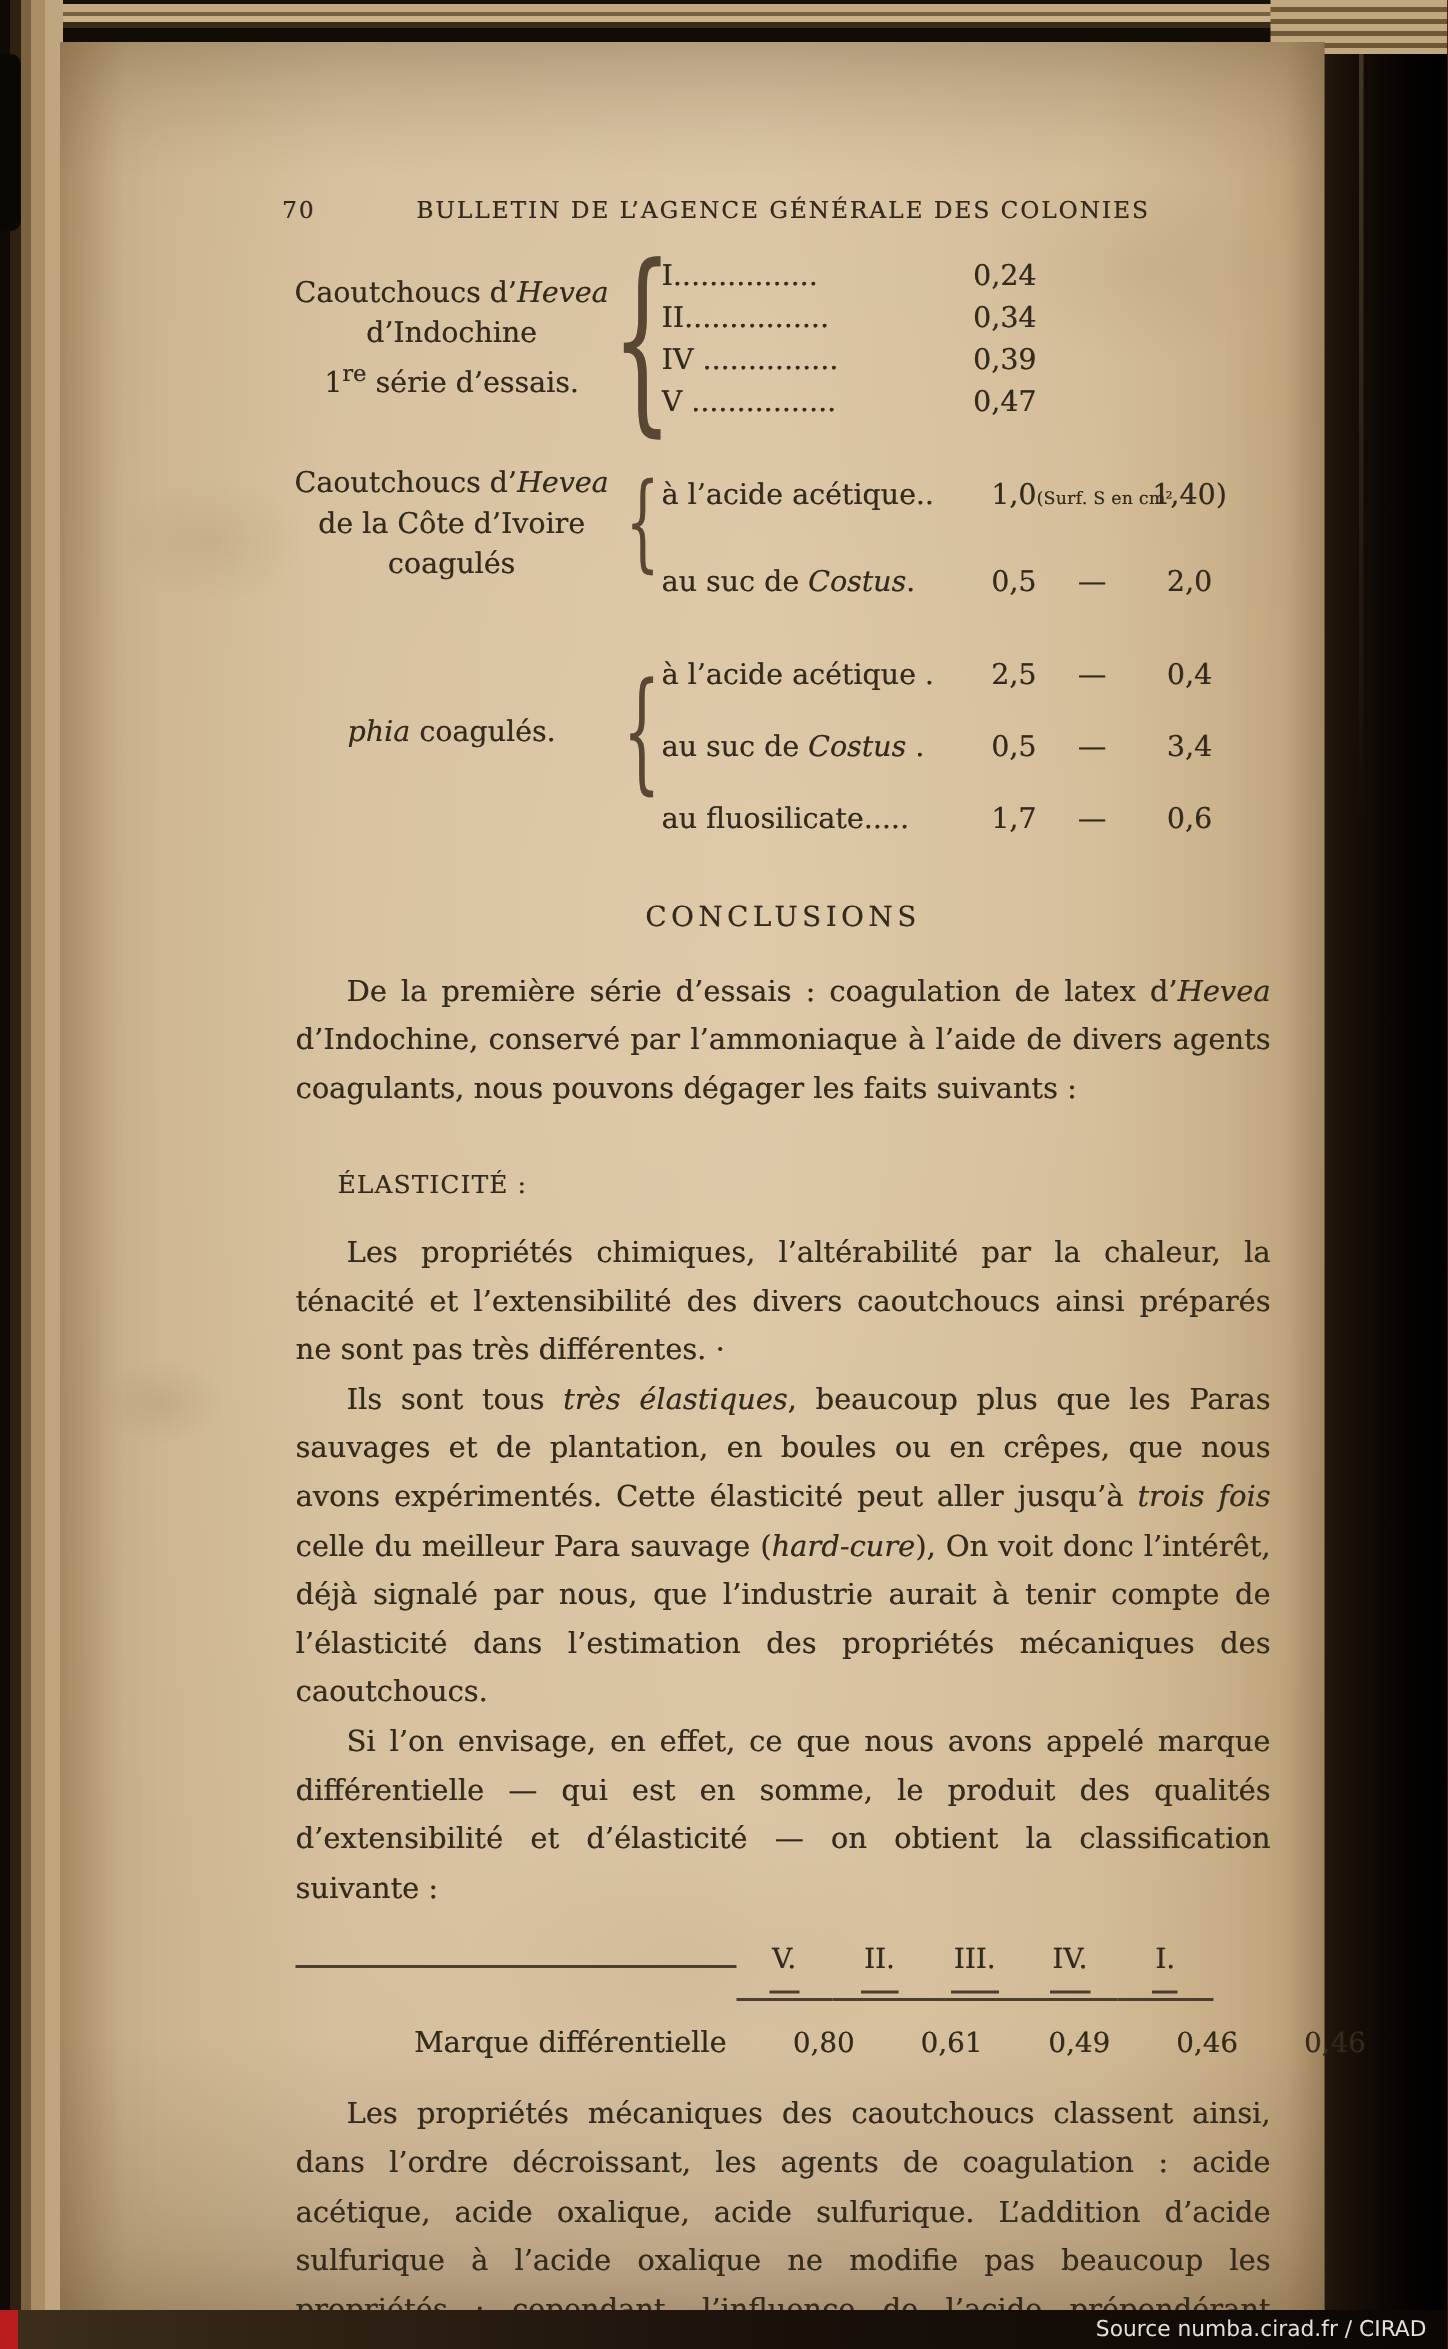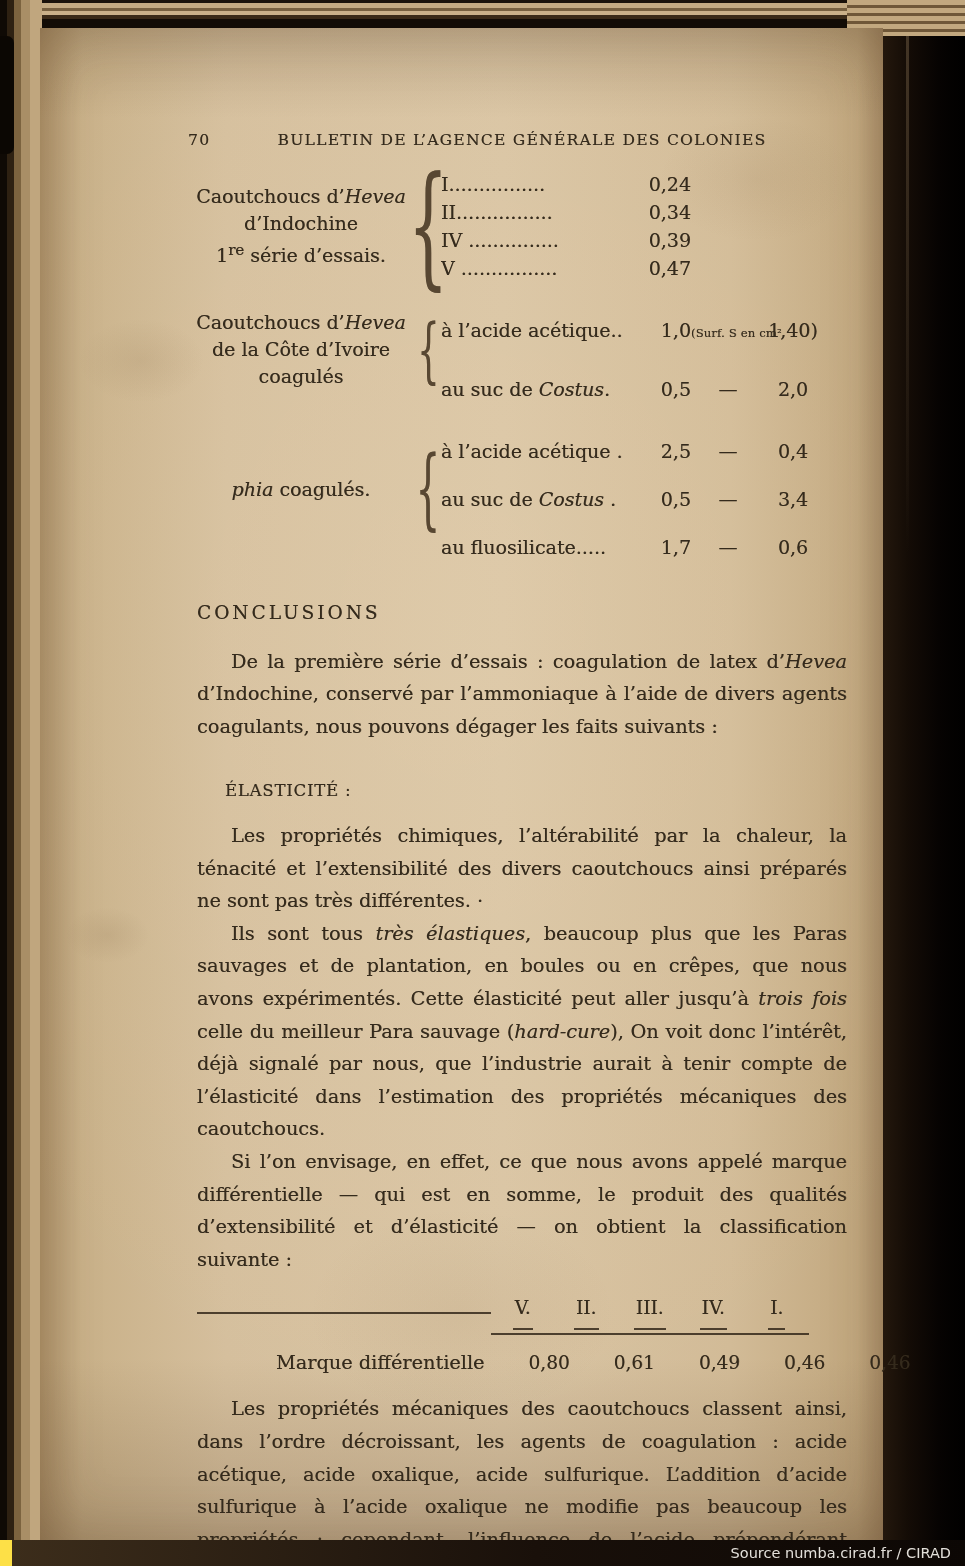--- a/index.html
+++ b/index.html
@@ -1,16 +1,16 @@
 <!DOCTYPE html>
 <html><head>
 <meta charset="utf-8">
 <style>
   html,body{margin:0;padding:0;background:#070503;}
-  .scene{position:relative;width:965px;height:1566px;overflow:hidden;background:#fde047;
+  .scene{position:relative;width:965px;height:1566px;overflow:hidden;background:#b91c1c;
          font-family:"DejaVu Serif","Liberation Serif",serif;}
 
   
   .book-top{position:absolute;left:30px;right:70px;top:0;height:28px;
     background:linear-gradient(180deg,#1a120a 0 3px,#c3aa82 3px 8px,#77603f 8px 11px,
                #c9b089 11px 15px,#3a2a18 15px 19px,#120c06 19px 100%);}
   .corner-pages{position:absolute;right:0;top:0;width:118px;height:36px;
     background:repeating-linear-gradient(180deg,#c2a87f 0 5px,#7a6140 5px 8px,#b79d75 8px 12px,#4a3username 0);
     background:repeating-linear-gradient(180deg,#c2a87f 0 5px,#6f5738 5px 8px);}
   .book-right{position:absolute;right:0;top:0;bottom:0;width:88px;
@@ -62,21 +62,21 @@
   .rv1{width:48px;text-align:right;}
   .sep{width:74px;text-align:center;}
   .rv2{width:56px;text-align:center;margin-top:20px;}
 
   
   .i{font-style:italic;}
   .sup{font-size:15px;vertical-align:super;text-align:right;}
   .sm{font-size:11.5px;letter-spacing:.2px;}
 
   
-  .conclusions{margin:36px 0 0;text-align:left;font-size:18.5px;font-weight:normal;letter-spacing:3px;}
+  .conclusions{margin:36px 0 0;text-align:center;font-size:18.5px;font-weight:normal;letter-spacing:3px;}
   .para{margin:0;text-indent:34px;text-align:justify;}
   .p1{margin-top:16px;}
   .subhead{margin:32px 0 12px;padding-left:28px;font-size:16.5px;letter-spacing:.8px;}
 
   
   .minitable{margin:16px 0 14px;}
   .mrow{display:flex;align-items:baseline;}
   .mspacer{width:290px;}
   .mcell{width:59.5px;text-align:center;font-size:18.5px;}
   .mh span{display:inline-block;border-bottom:2px solid rgba(52,40,26,.85);padding:0 2px 3px;}

